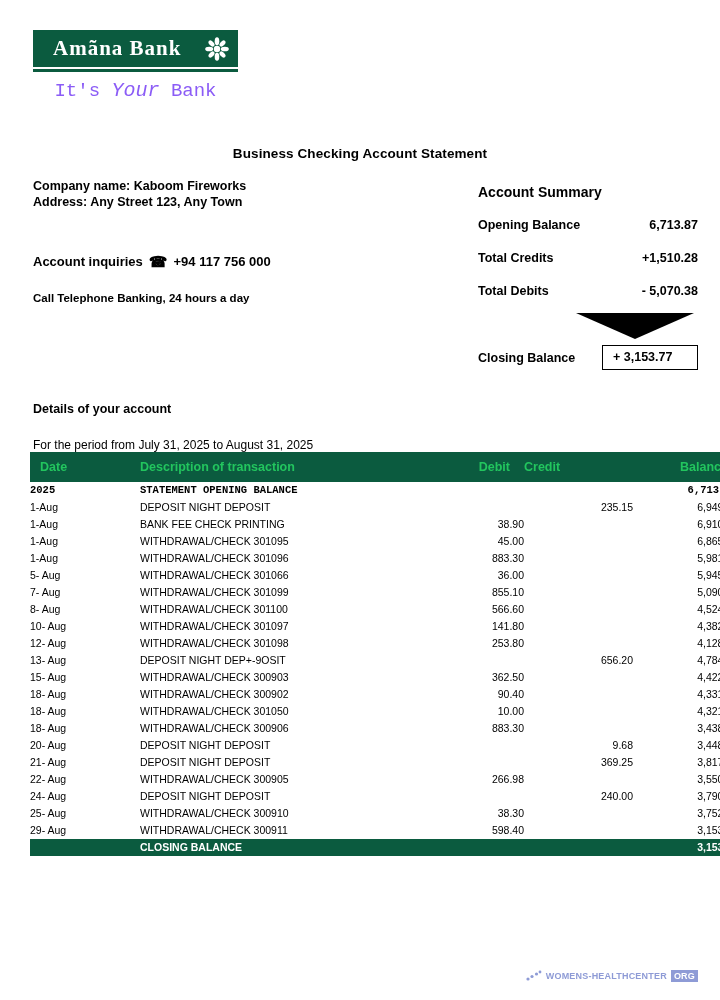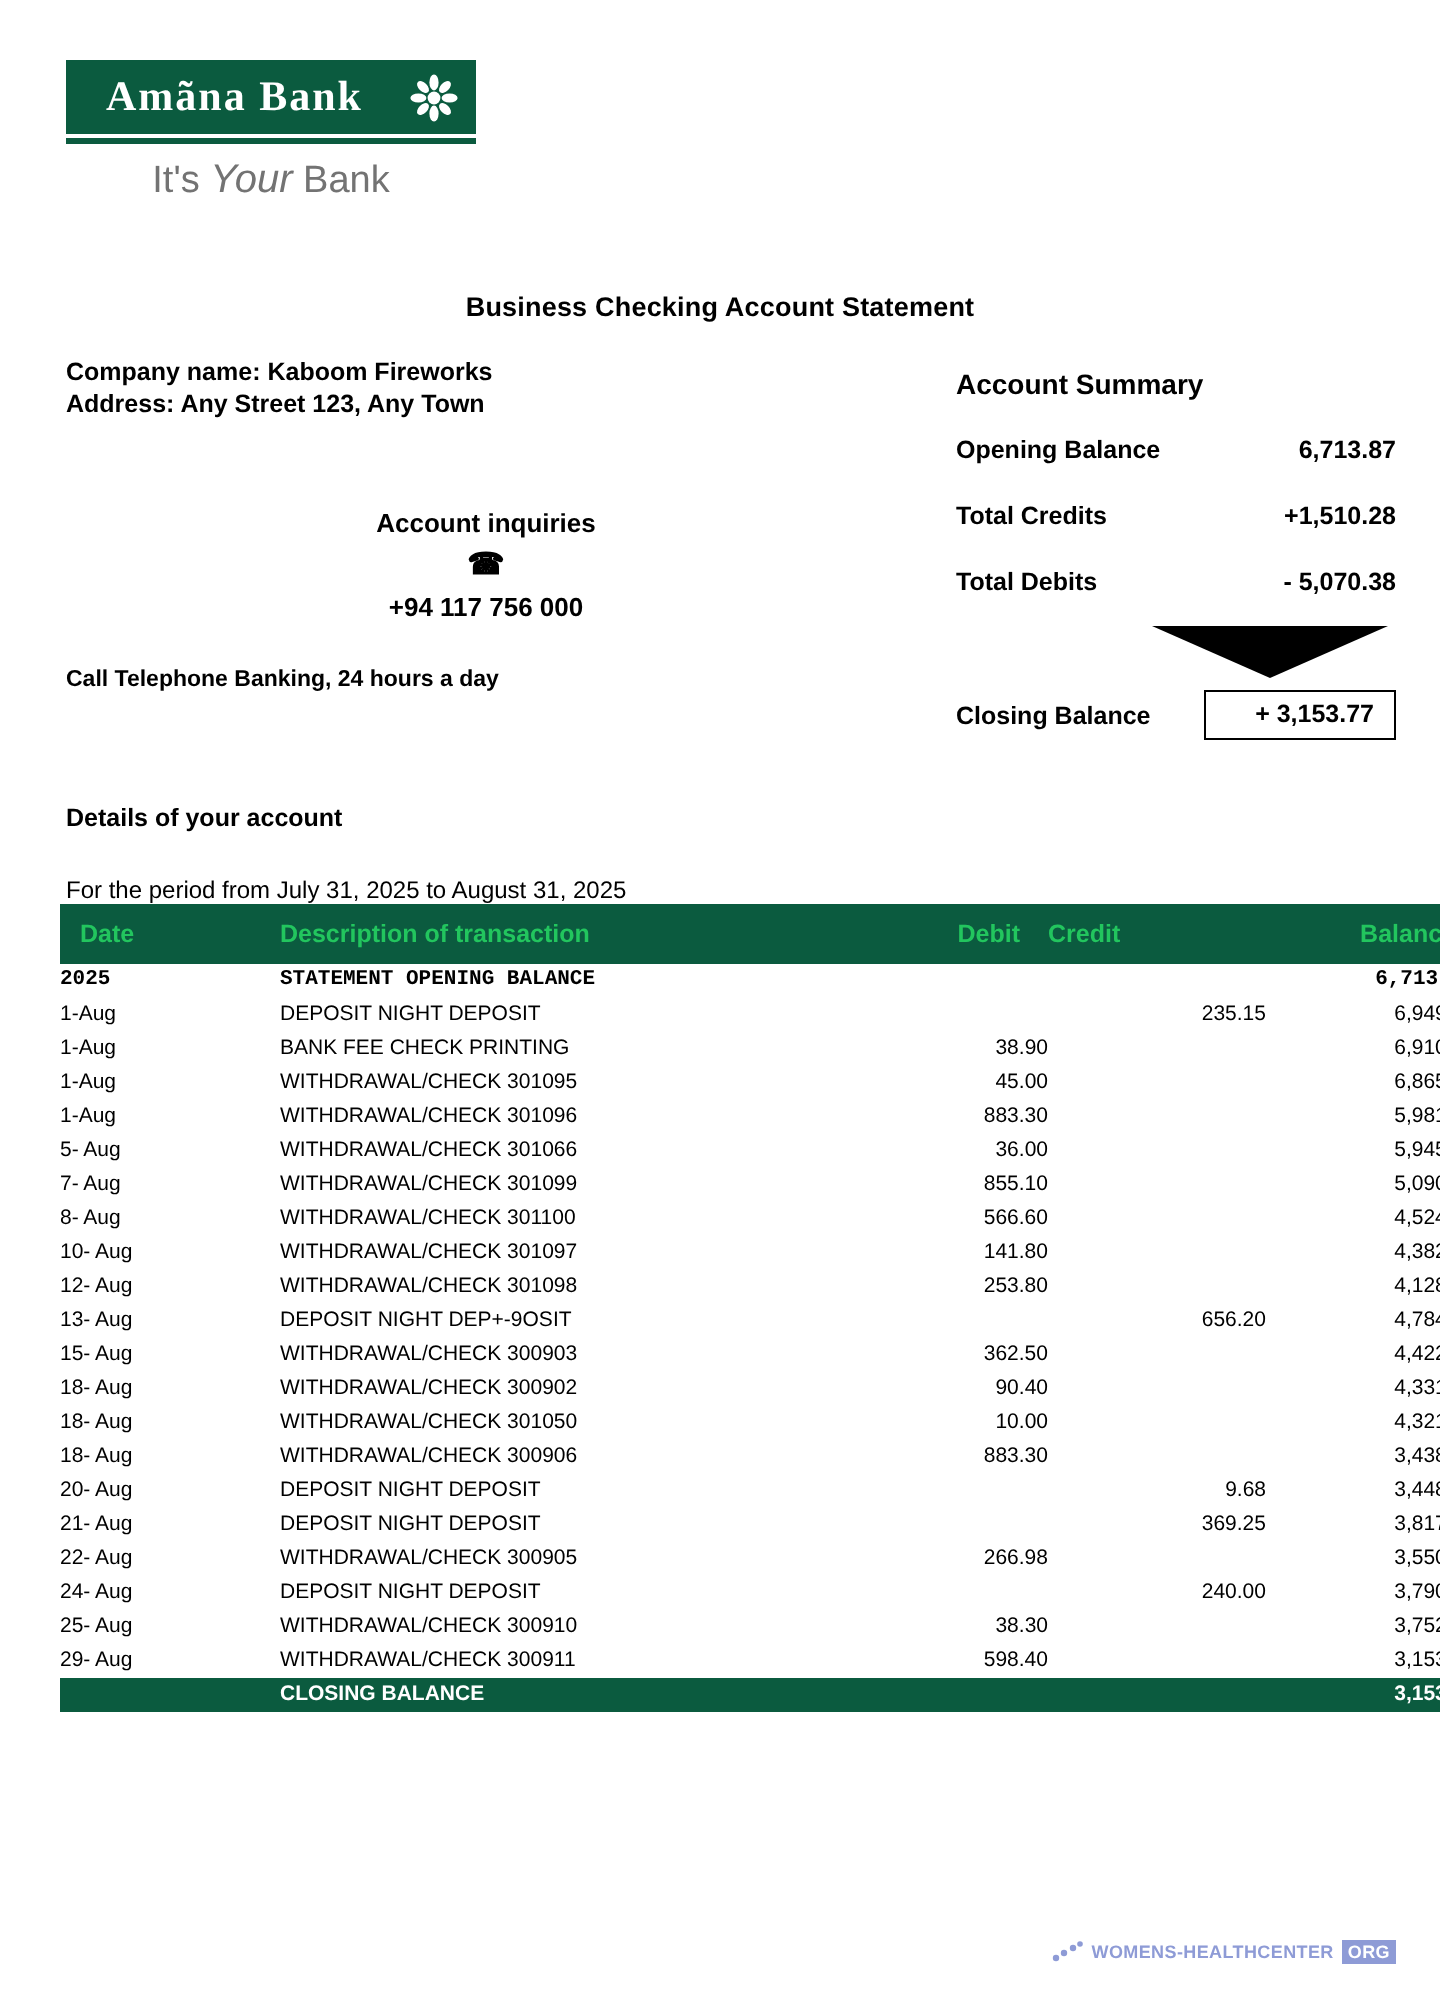--- a/index.html
+++ b/index.html
@@ -57,22 +57,22 @@
   .logo-mark svg { display: block; }
   .logo-underline {
     height: 3px;
     background: #0b5b3f;
     margin-top: 2px;
     width: 205px;
   }
   .logo-tagline {
     margin-top: 7px;
     text-align: center;
-    font-family: Liberation Sans, sans-serif;
-    color: #737373;
+    font-family: Liberation Mono, monospace;
+    color: #8b5cf6;
     font-size: 19px;
     white-space: nowrap;
   }
   .logo-tagline .ital {
     font-style: italic;
     font-size: 20px;
   }
 
   
   .doc-title {
@@ -98,21 +98,20 @@
     font-weight: bold;
     line-height: 16px;
   }
   .inquiries {
     margin-top: 44px;
     font-size: 13px;
     font-weight: bold;
     display: flex;
     align-items: center;
     gap: 6px;
-    flex-direction: column;
   }
   .phone-glyph {
     font-size: 15px;
     line-height: 1;
   }
   .call-note {
     margin-top: 23px;
     font-size: 11.5px;
     font-weight: bold;
   }
@@ -156,21 +155,20 @@
     display: flex;
     align-items: center;
     justify-content: space-between;
     font-size: 12.5px;
     font-weight: bold;
   }
   .closing-box {
     border: 1px solid #000000;
     padding: 4px 10px 5px 10px;
     min-width: 96px;
-    text-align: right;
     font-size: 12.5px;
     font-weight: bold;
     box-sizing: border-box;
   }
 
   
   .details-head {
     position: absolute;
     left: 33px;
     top: 402px;

